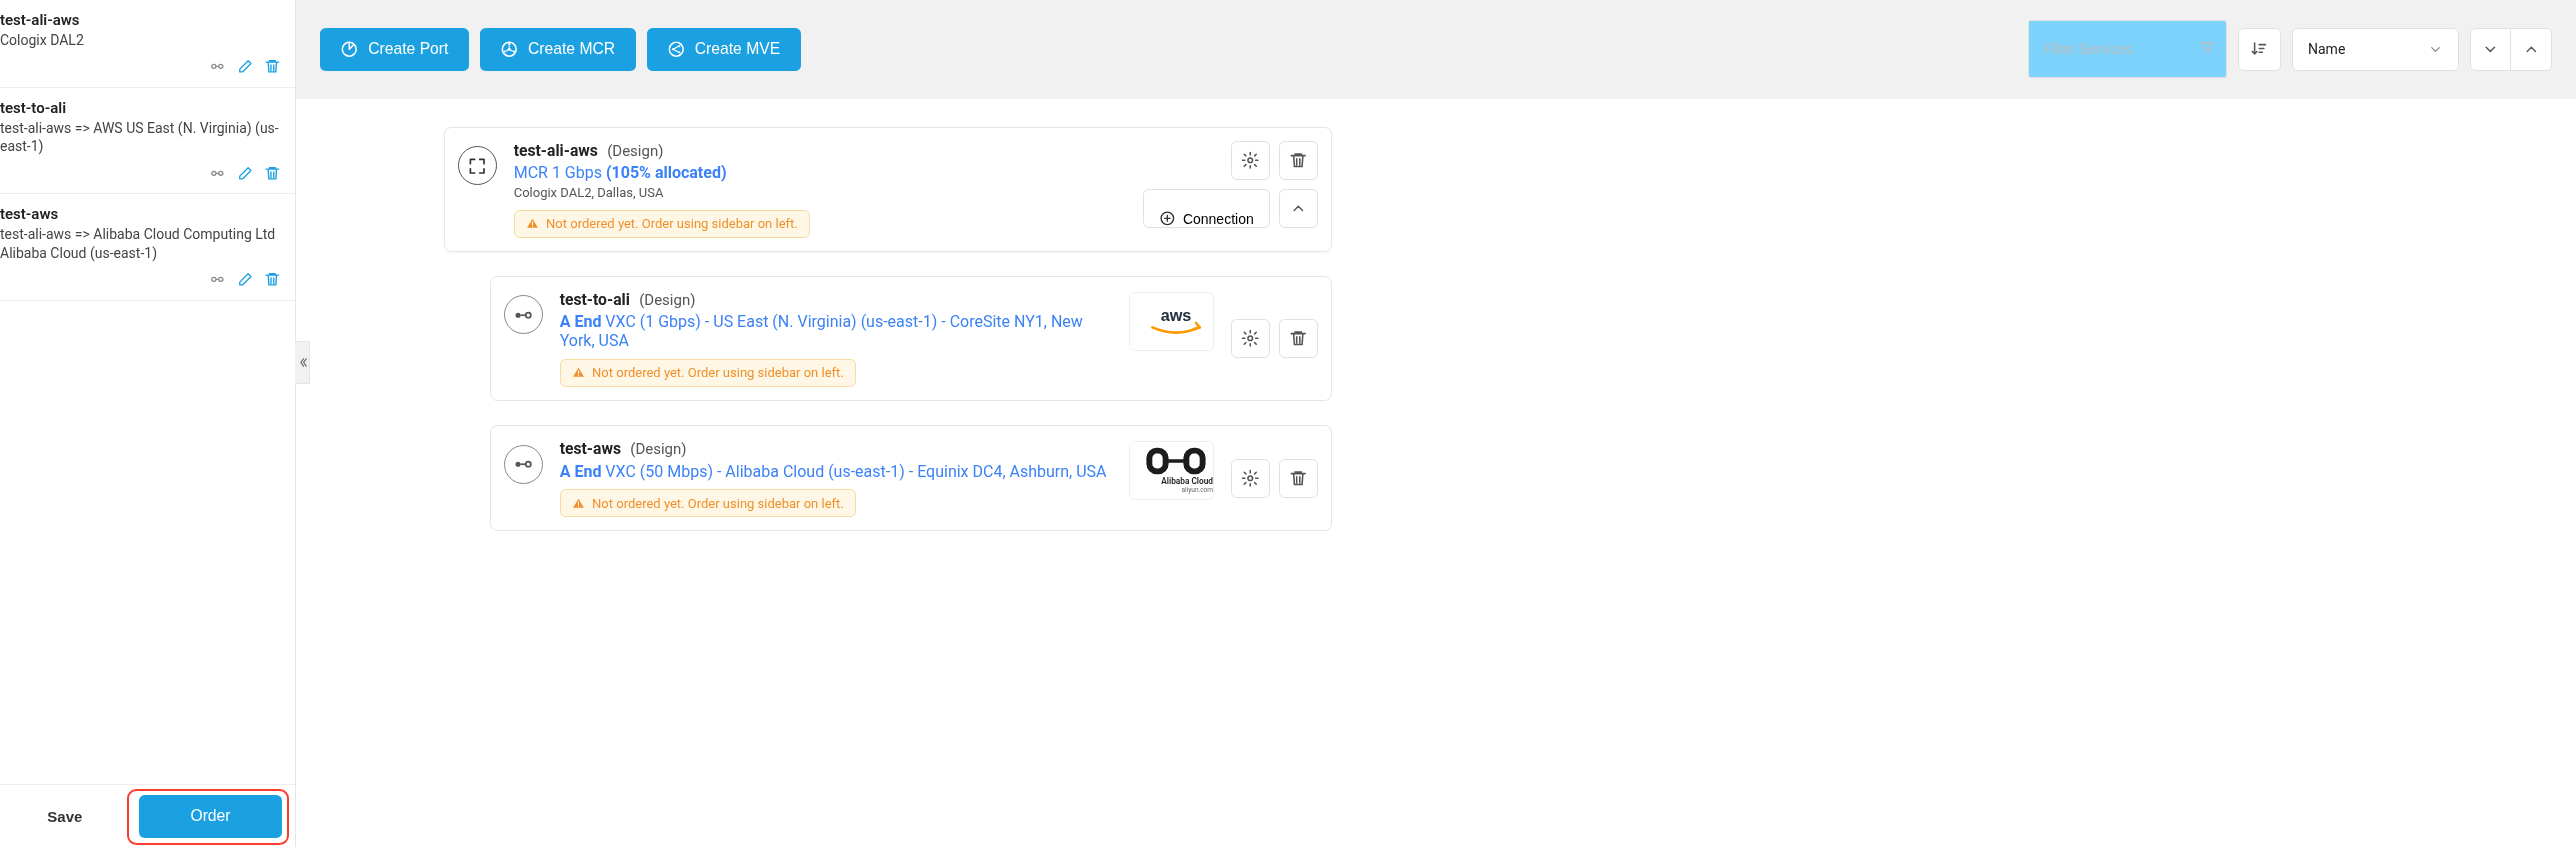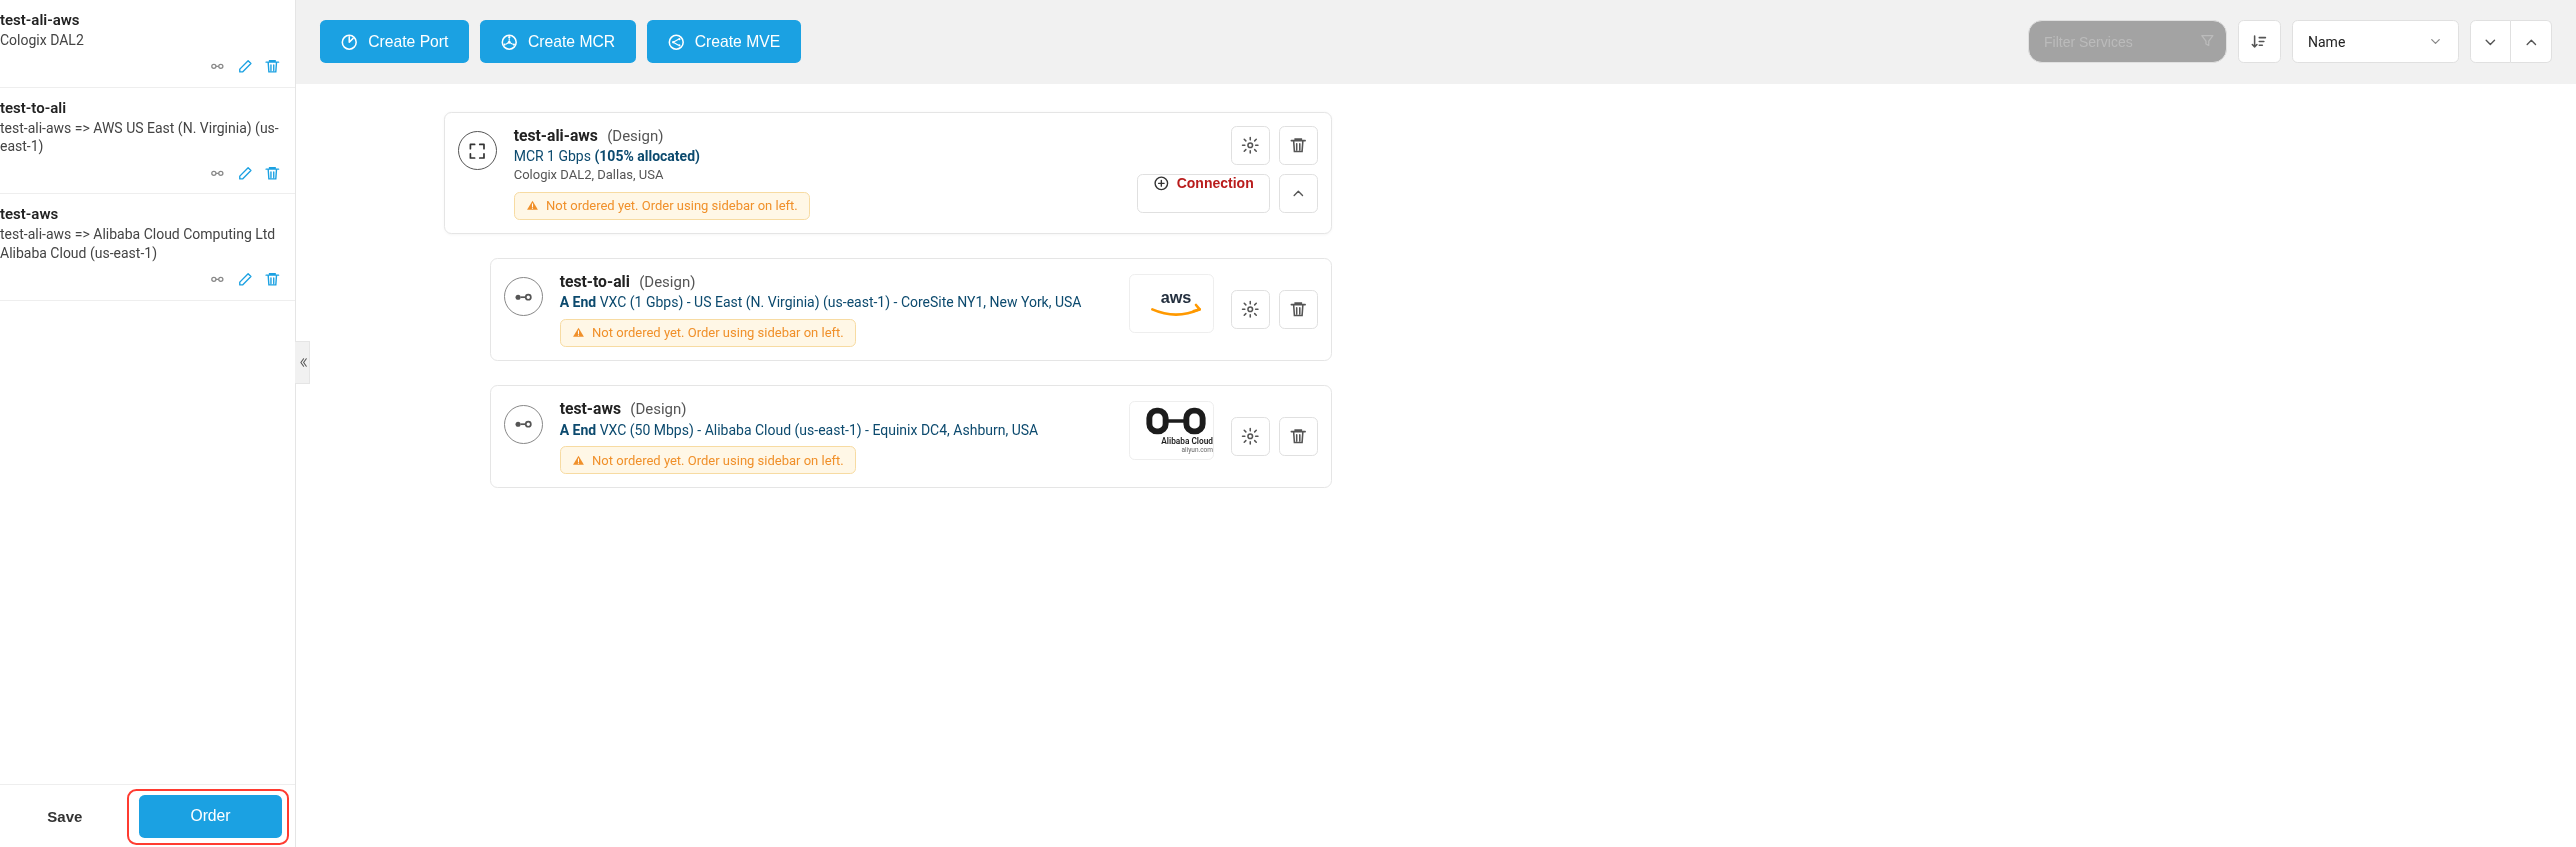--- a/index.html
+++ b/index.html
@@ -156,27 +156,27 @@
     align-items: center;
     justify-content: center;
   }
   .spacer { flex: 1; }
   .filter-wrap {
     position: relative;
     width: 199px;
   }
   .filter-input {
     width: 100%;
-    height: 43px;
+    height: 58px;
     border: 0.9px solid #e0e0e0;
-    border-radius: 14px;
+    border-radius: 3px;
     padding: 0 37px 0 15px;
     font-size: 14px;
     color: #333;
-    background: #a3a3a3;
+    background: #7dd3fc;
   }
   .filter-input::placeholder { color: #bbb; }
   .filter-icon {
     position: absolute;
     right: 11px;
     top: 50%;
     transform: translateY(-50%);
     color: #bbb;
   }
   .sort-btn {
@@ -256,22 +256,22 @@
   .card-title {
     font-size: 15.7px;
     font-weight: 700;
     color: #222;
   }
   .card-status {
     font-size: 15px;
     color: #555;
   }
   .card-sub {
-    font-size: 14px;
-    color: #0c4a6e;
+    font-size: 16px;
+    color: #3b82f6;
     margin-bottom: 2.8px;
   }
   .card-sub .bold { font-weight: 700; }
   .card-loc {
     font-size: 13px;
     color: #555;
     margin-bottom: 9.3px;
   }
   .warning-pill {
     display: inline-flex;
@@ -305,26 +305,25 @@
     justify-content: center;
     cursor: pointer;
   }
   .conn-btn {
     height: 39px;
     border: 0.9px solid #e0e0e0;
     border-radius: 5.6px;
     background: #fff;
     padding: 0 15px;
     display: inline-flex;
-    align-items: flex-start;
+    align-items: flex-end;
     gap: 7.4px;
     font-size: 14px;
-    color: #b91c1c;
-    cursor: pointer;
-    font-weight: bold;
+    color: #000000;
+    cursor: pointer;
   }
   .cloud-logo {
     width: 85px;
     height: 59px;
     border: 0.9px solid #eee;
     border-radius: 5.6px;
     background: #fff;
     display: flex;
     flex-direction: column;
     align-items: flex-end;

